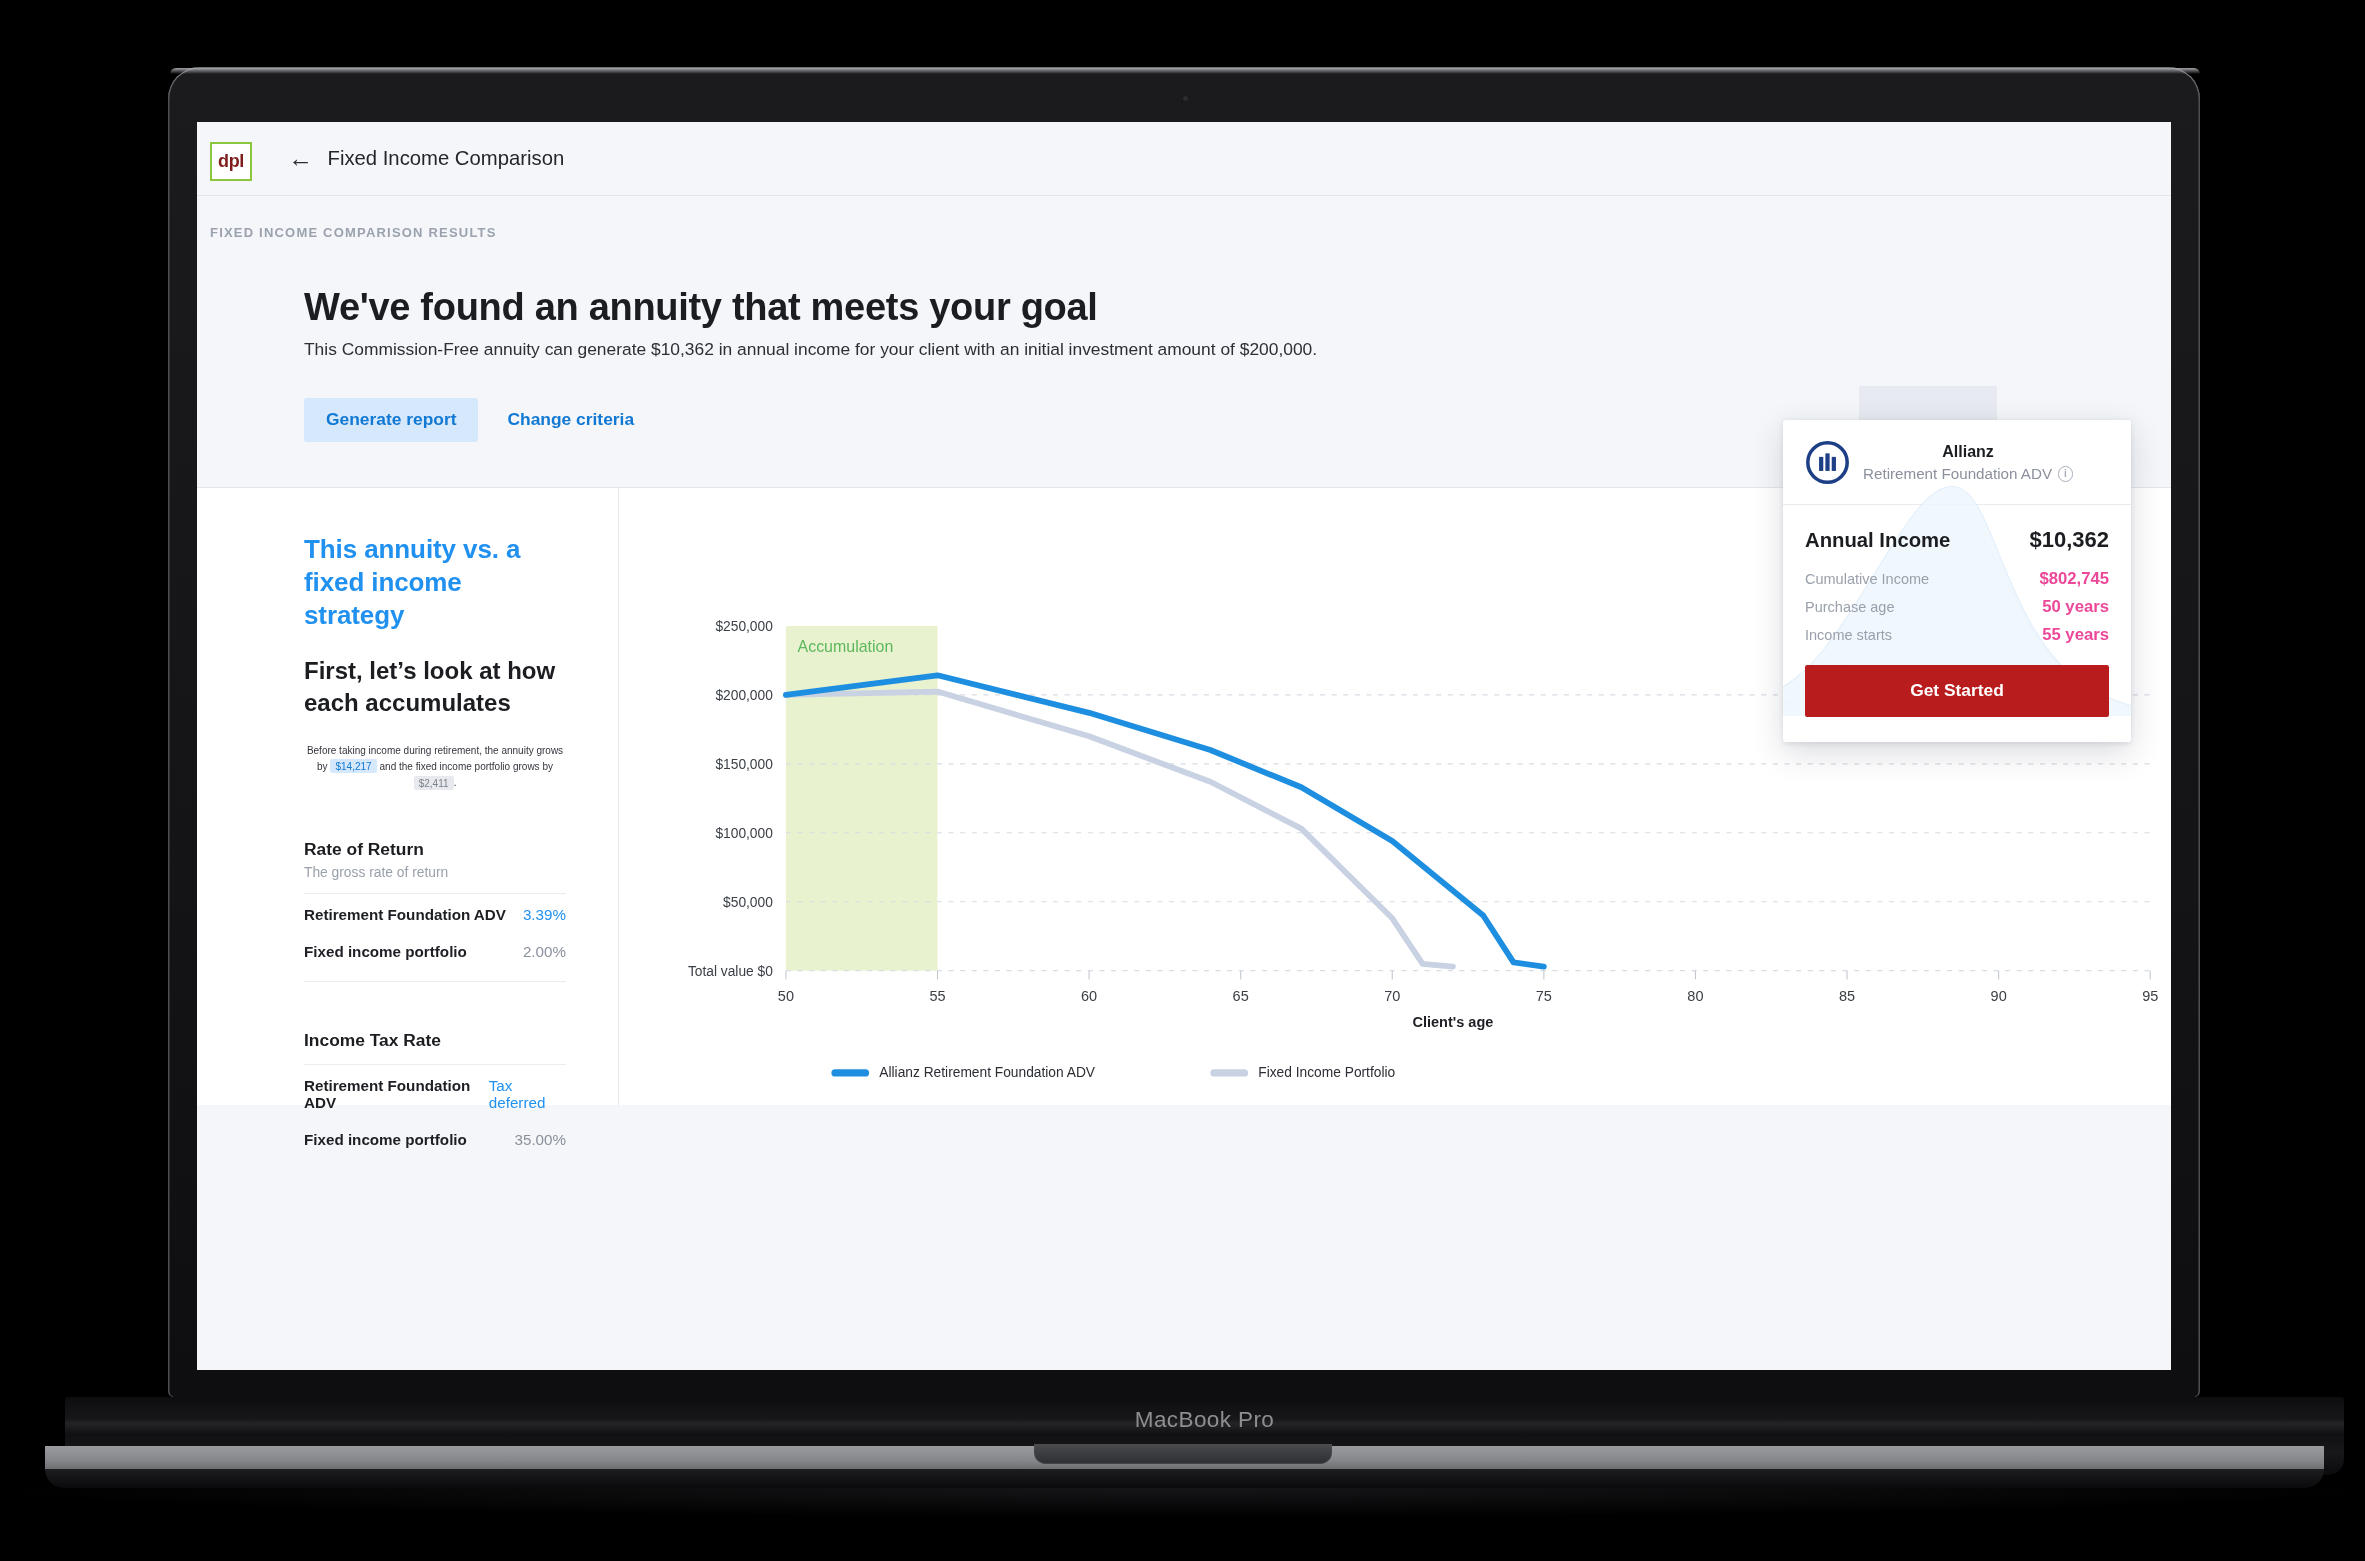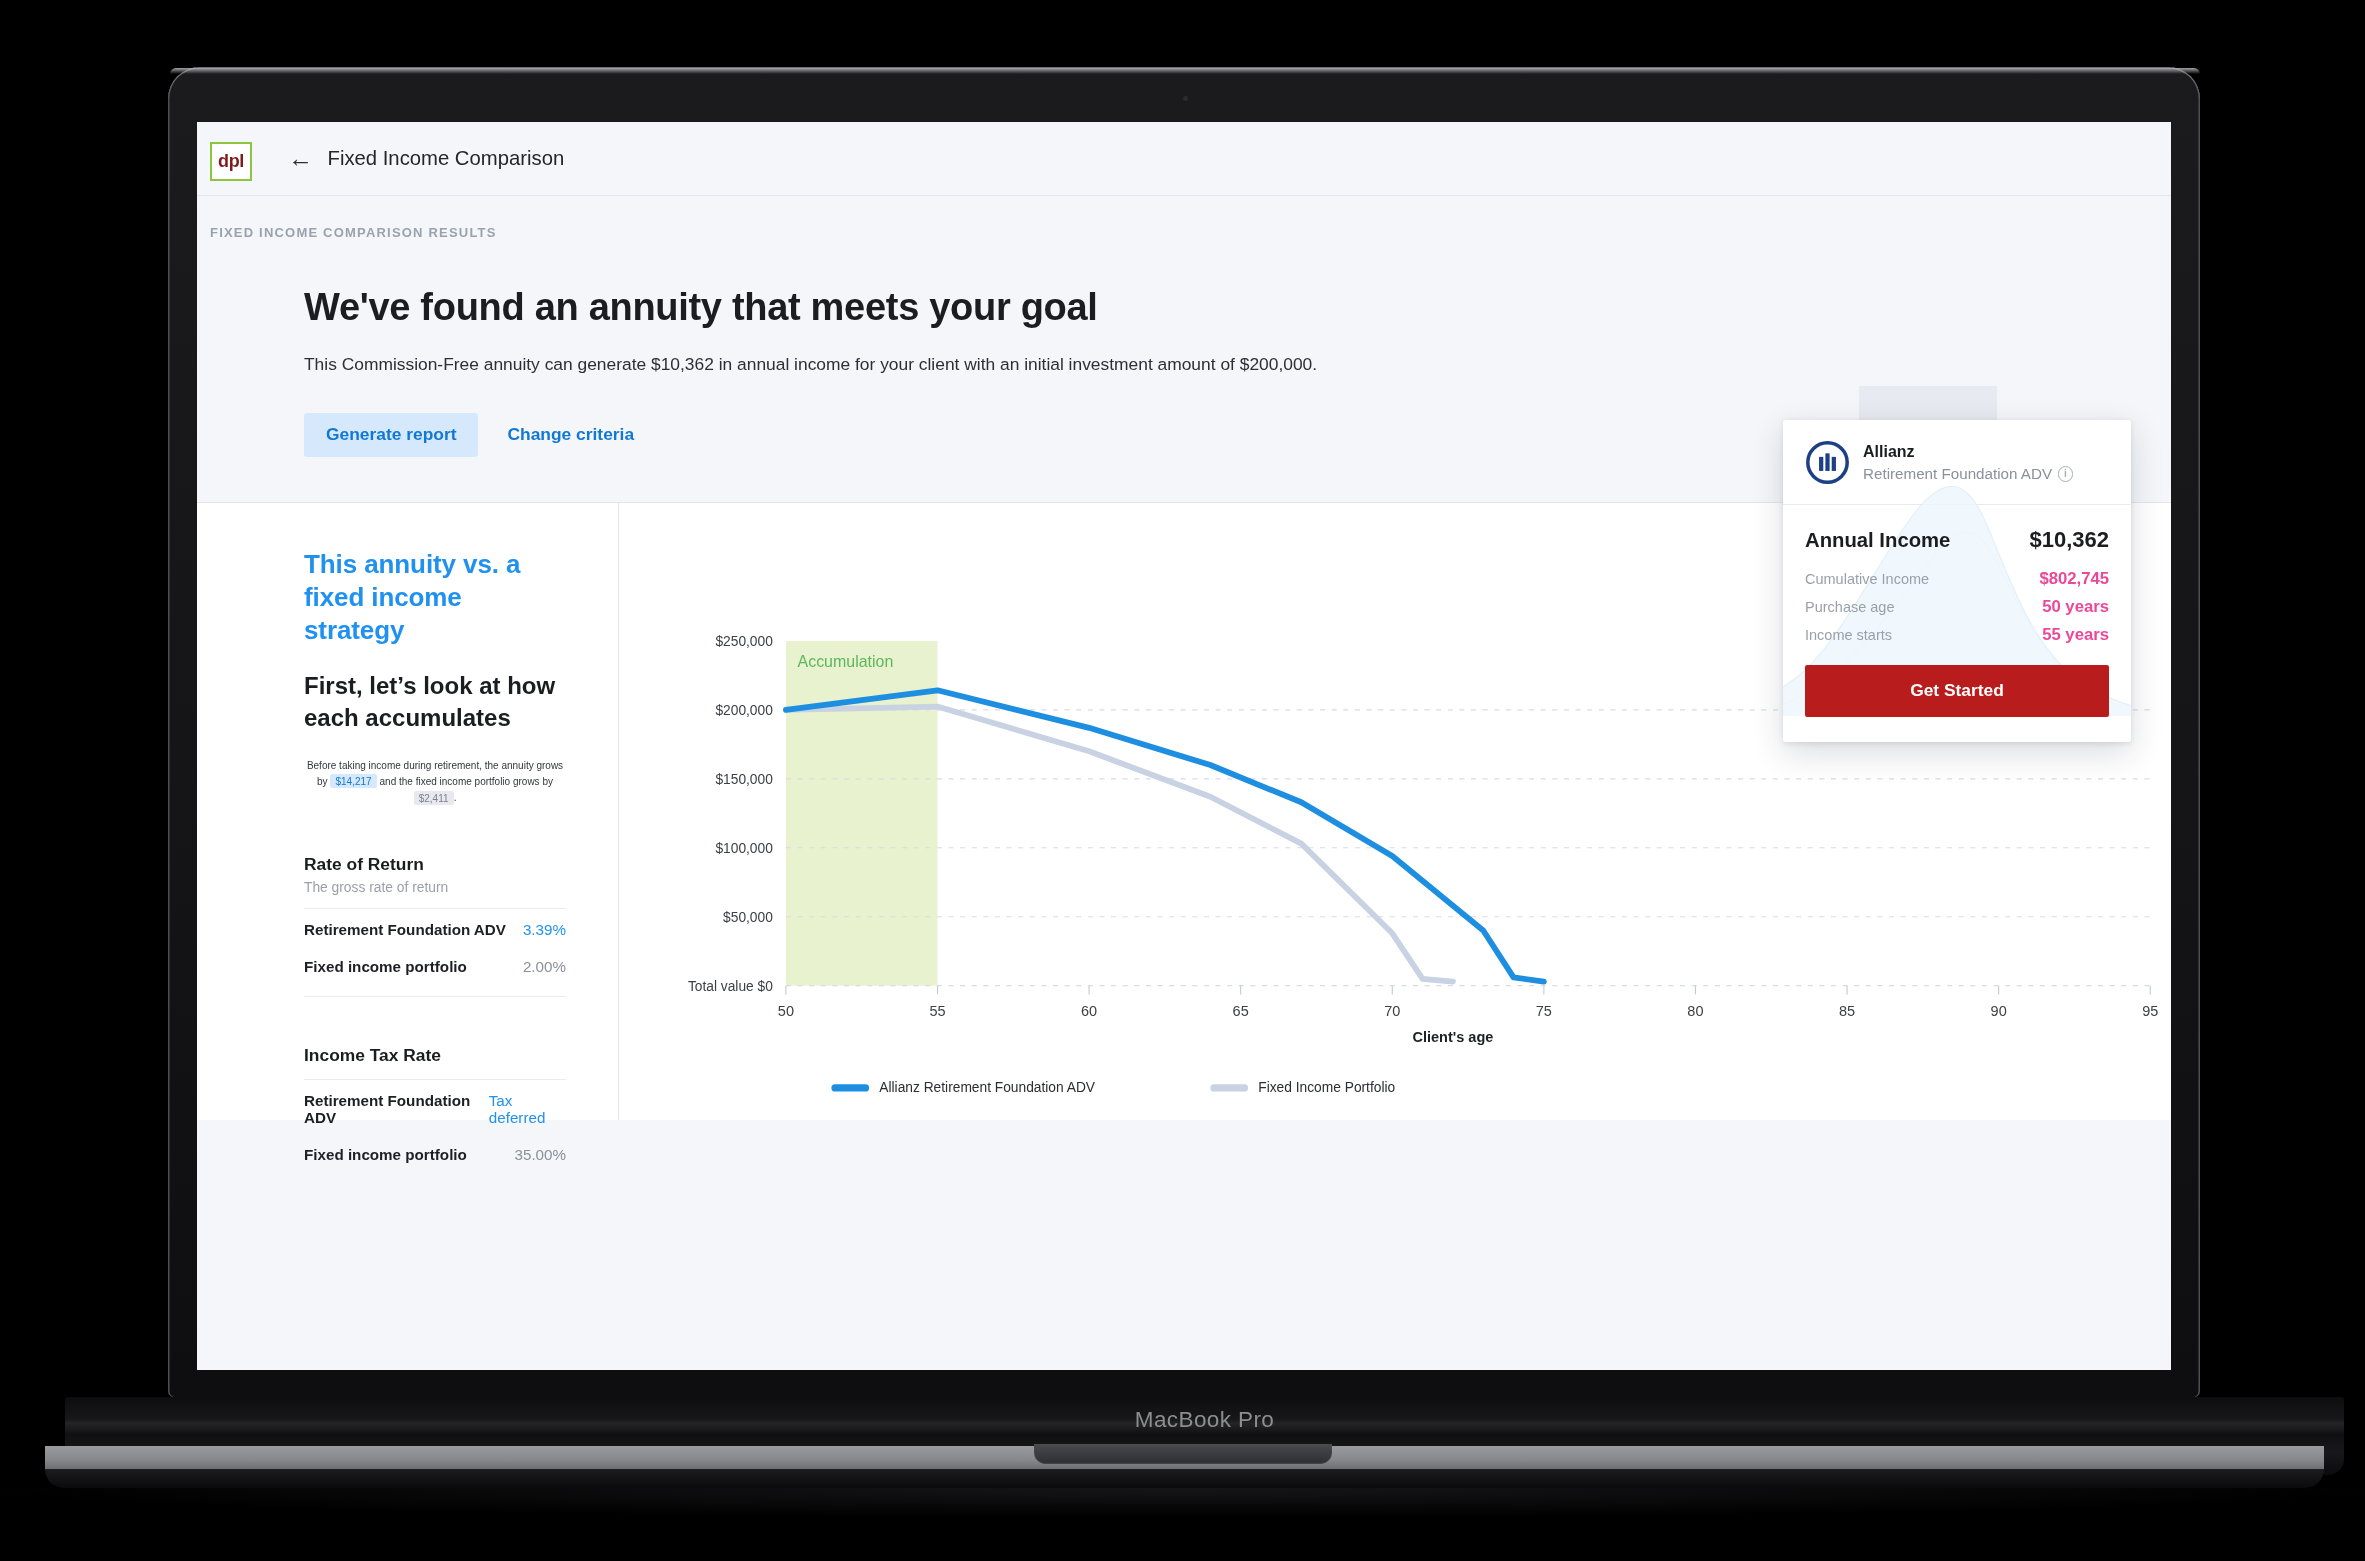--- a/index.html
+++ b/index.html
@@ -87,21 +87,21 @@
 
   .topbar-rule { height: 0.7px; background: #e3e6ec; width: 100%; }
 
   .section-label {
     padding: 29px 0 0 13px; font-size: 13px; letter-spacing: 1.2px;
     color: #9ba2ae; font-weight: bold;
   }
 
   .hero { padding: 46px 0 0 107px; }
   .hero h1 { font-size: 38px; color: #1b1d21; font-weight: bold; letter-spacing: -0.3px; }
-  .hero p { margin-top: 25px; font-size: 17.4px; color: #2c2f35; }
+  .hero p { margin-top: 10px; font-size: 17.4px; color: #2c2f35; }
   .hero-actions { margin-top: 38px; display: flex; align-items: center; gap: 11.6px; }
   .btn-soft {
     background: #d6e8fb; color: #1178d4; font-size: 17.4px; font-weight: bold;
     padding: 11.6px 22px; border: none; border-radius: 2.9px; cursor: pointer;
     font-family: "Liberation Sans", sans-serif;
   }
   .btn-link {
     background: transparent; color: #1178d4; font-size: 17.4px; font-weight: bold;
     padding: 11.6px 17.4px; border: none; cursor: pointer;
     font-family: "Liberation Sans", sans-serif;
@@ -145,21 +145,21 @@
   .ghost-box {
     position: absolute; left: 1662px; top: 264px; width: 138px; height: 65px;
     background: #e4e7ee; opacity: .85;
   }
   .prod-card {
     position: absolute; left: 1586px; top: 298px; width: 348px;
     background: #ffffff; border-radius: 2.2px;
     box-shadow: 0 10.2px 33px rgba(28,38,60,.16), 0 1.5px 5.8px rgba(28,38,60,.10);
     overflow: hidden;
   }
-  .prod-head { display: flex; align-items: center; gap: 13px; padding: 20.3px 22px 19px 22px; }
+  .prod-head { display: flex; align-items: center; gap: 13px; padding: 20.3px 22px 19px 22px; text-align: center; }
   .allianz-logo { width: 45px; height: 45px; flex: 0 0 auto; }
   .prod-name { font-size: 16px; font-weight: bold; color: #1b1d21; }
   .prod-sub { margin-top: 4.4px; font-size: 15.2px; color: #8a909c; display: flex; align-items: center; gap: 5.8px; }
   .info-i {
     width: 15.2px; height: 15.2px; border: 1.2px solid #a8aeb9; border-radius: 50%;
     display: inline-flex; align-items: center; justify-content: center;
     font-size: 10.2px; color: #a8aeb9; font-weight: bold; line-height: 1;
   }
   .prod-divider { height: 0.7px; background: #e8eaef; }
   .prod-body { position: relative; padding: 22px 22px 25px 22px; }

